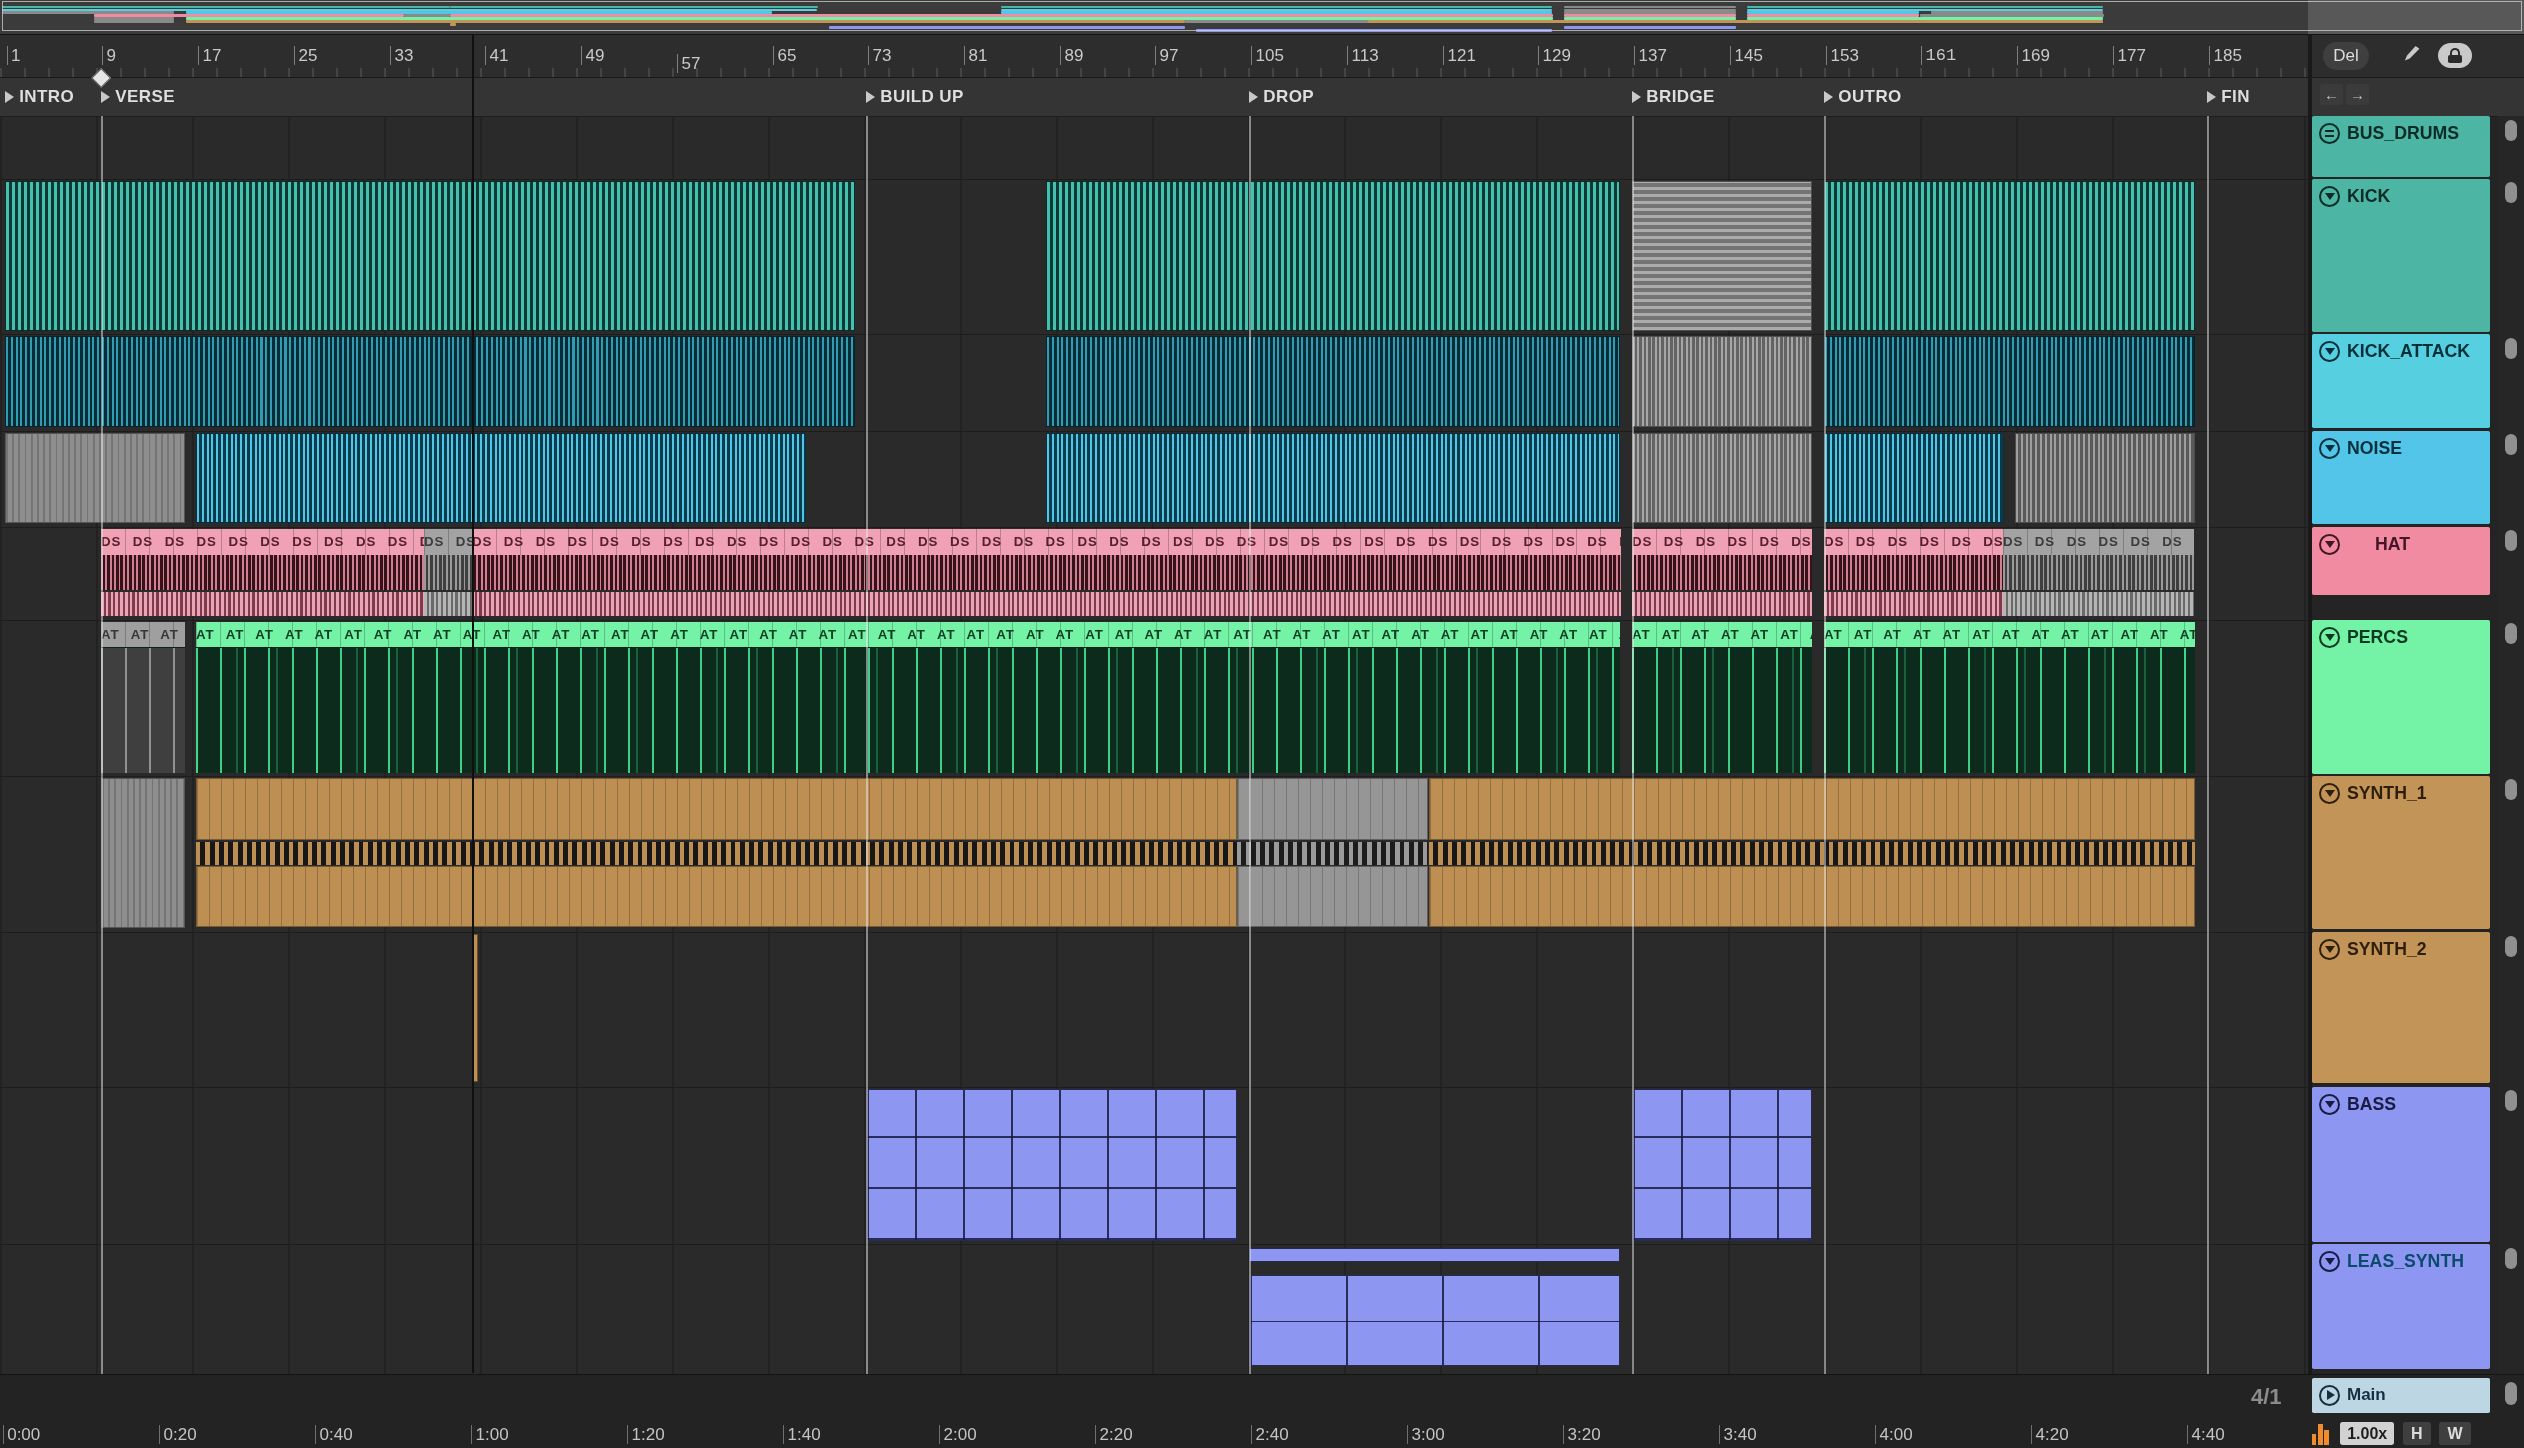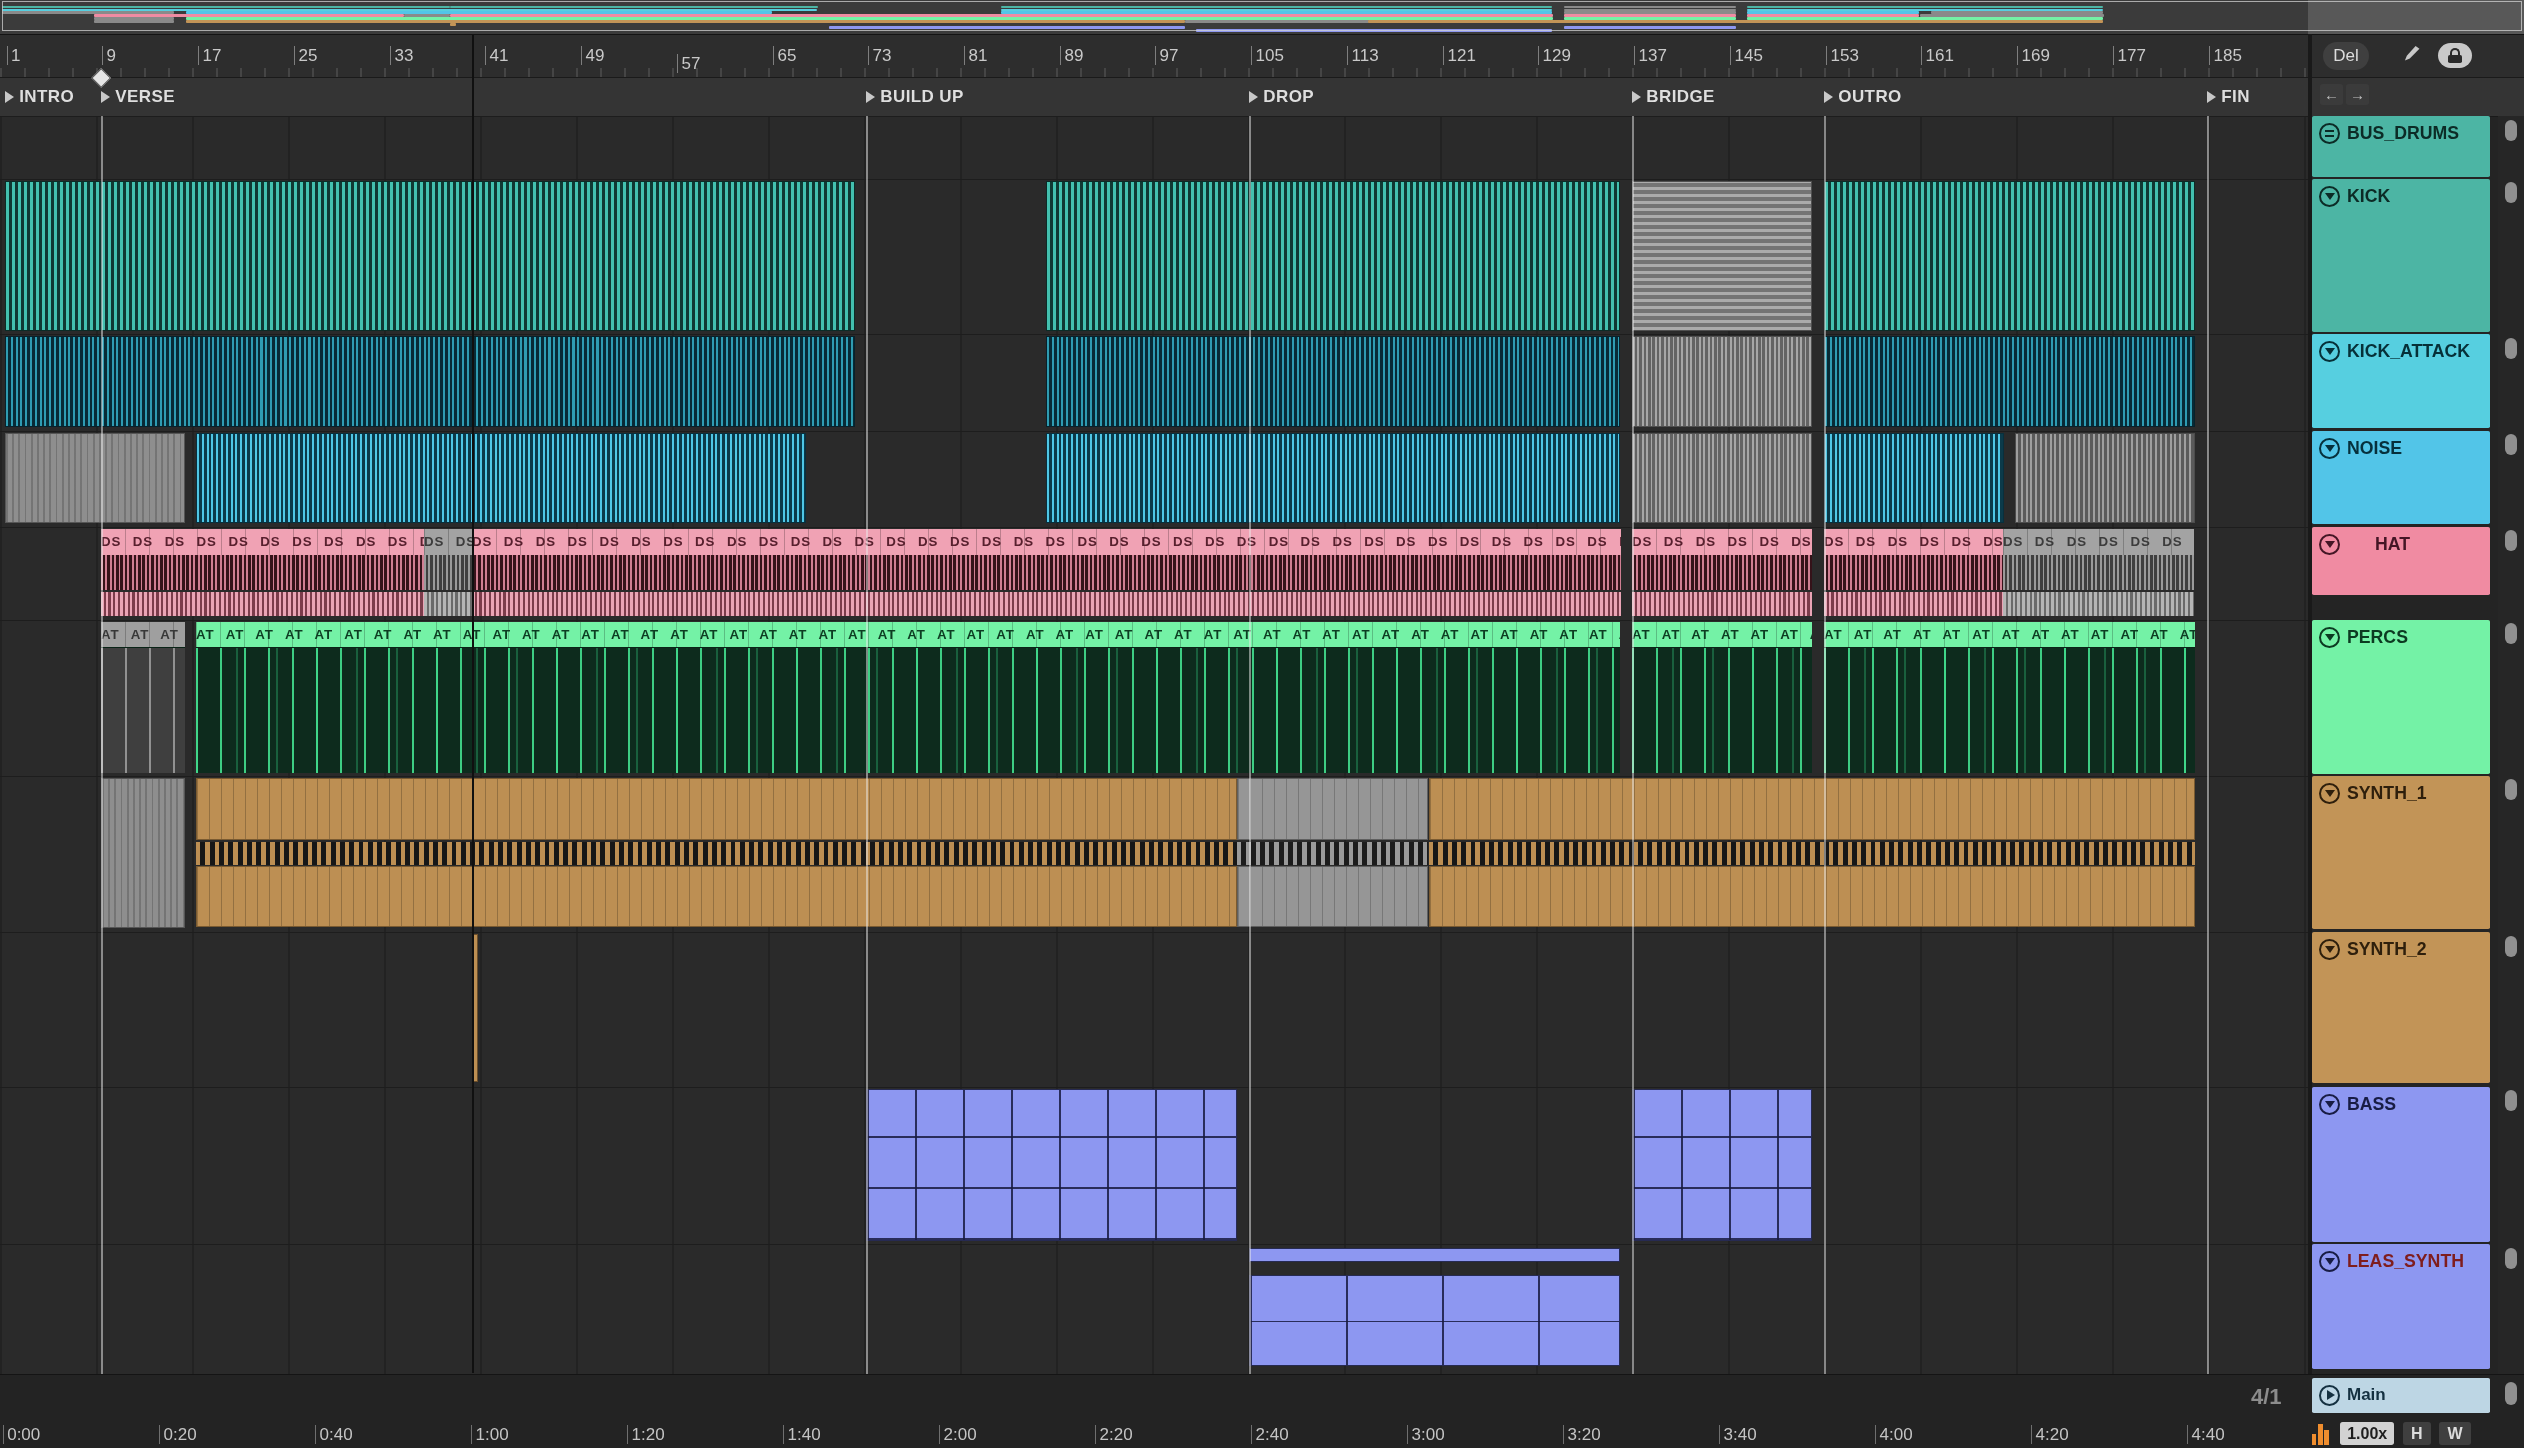--- a/index.html
+++ b/index.html
@@ -192,21 +192,21 @@
         <div class="barnum" style="left: 964px;">81</div>
         <div class="barnum" style="left: 1060px;">89</div>
         <div class="barnum" style="left: 1155px;">97</div>
         <div class="barnum" style="left: 1251px;">105</div>
         <div class="barnum" style="left: 1347px;">113</div>
         <div class="barnum" style="left: 1443px;">121</div>
         <div class="barnum" style="left: 1538px;">129</div>
         <div class="barnum" style="left: 1634px;">137</div>
         <div class="barnum" style="left: 1730px;">145</div>
         <div class="barnum" style="left: 1826px;">153</div>
-        <div class="barnum" style="left: 1921px;">161</div>
+        <div class="barnum" style="left: 1921px; font-family: Liberation Mono, monospace;">161</div>
         <div class="barnum" style="left: 2017px;">169</div>
         <div class="barnum" style="left: 2113px;">177</div>
         <div class="barnum" style="left: 2209px;">185</div>
       </div>
   </div>
 
   <div id="locators">
       <div class="flag" style="left: 4.9px;">
         <div class="flag-tri"></div>
         <div class="flag-label">INTRO</div>
@@ -412,21 +412,21 @@
       <div class="thead" style="top: 971px; height: 155px; background: rgb(141, 151, 241);">
         <div class="hicon" style="border-color: rgb(24, 28, 68);">
           <div class="tri-down" style="border-top-color: rgb(24, 28, 68);"></div>
         </div>
         <div class="hlabel" style="color: rgb(24, 28, 68);">BASS</div>
       </div>
       <div class="thead" style="top: 1128px; height: 125px; background: rgb(141, 151, 241);">
         <div class="hicon" style="border-color: rgb(24, 28, 68);">
           <div class="tri-down" style="border-top-color: rgb(24, 28, 68);"></div>
         </div>
-        <div class="hlabel" style="color: #7f1d1d;">LEAS_SYNTH</div>
+        <div class="hlabel" style="color: #0c4a6e;">LEAS_SYNTH</div>
       </div>
     </div>
   <div id="vscroll">
       <div class="vseg" style="top: 3.5px;"></div>
       <div class="vseg" style="top: 66px;"></div>
       <div class="vseg" style="top: 222px;"></div>
       <div class="vseg" style="top: 318px;"></div>
       <div class="vseg" style="top: 414px;"></div>
       <div class="vseg" style="top: 507px;"></div>
       <div class="vseg" style="top: 663px;"></div>

